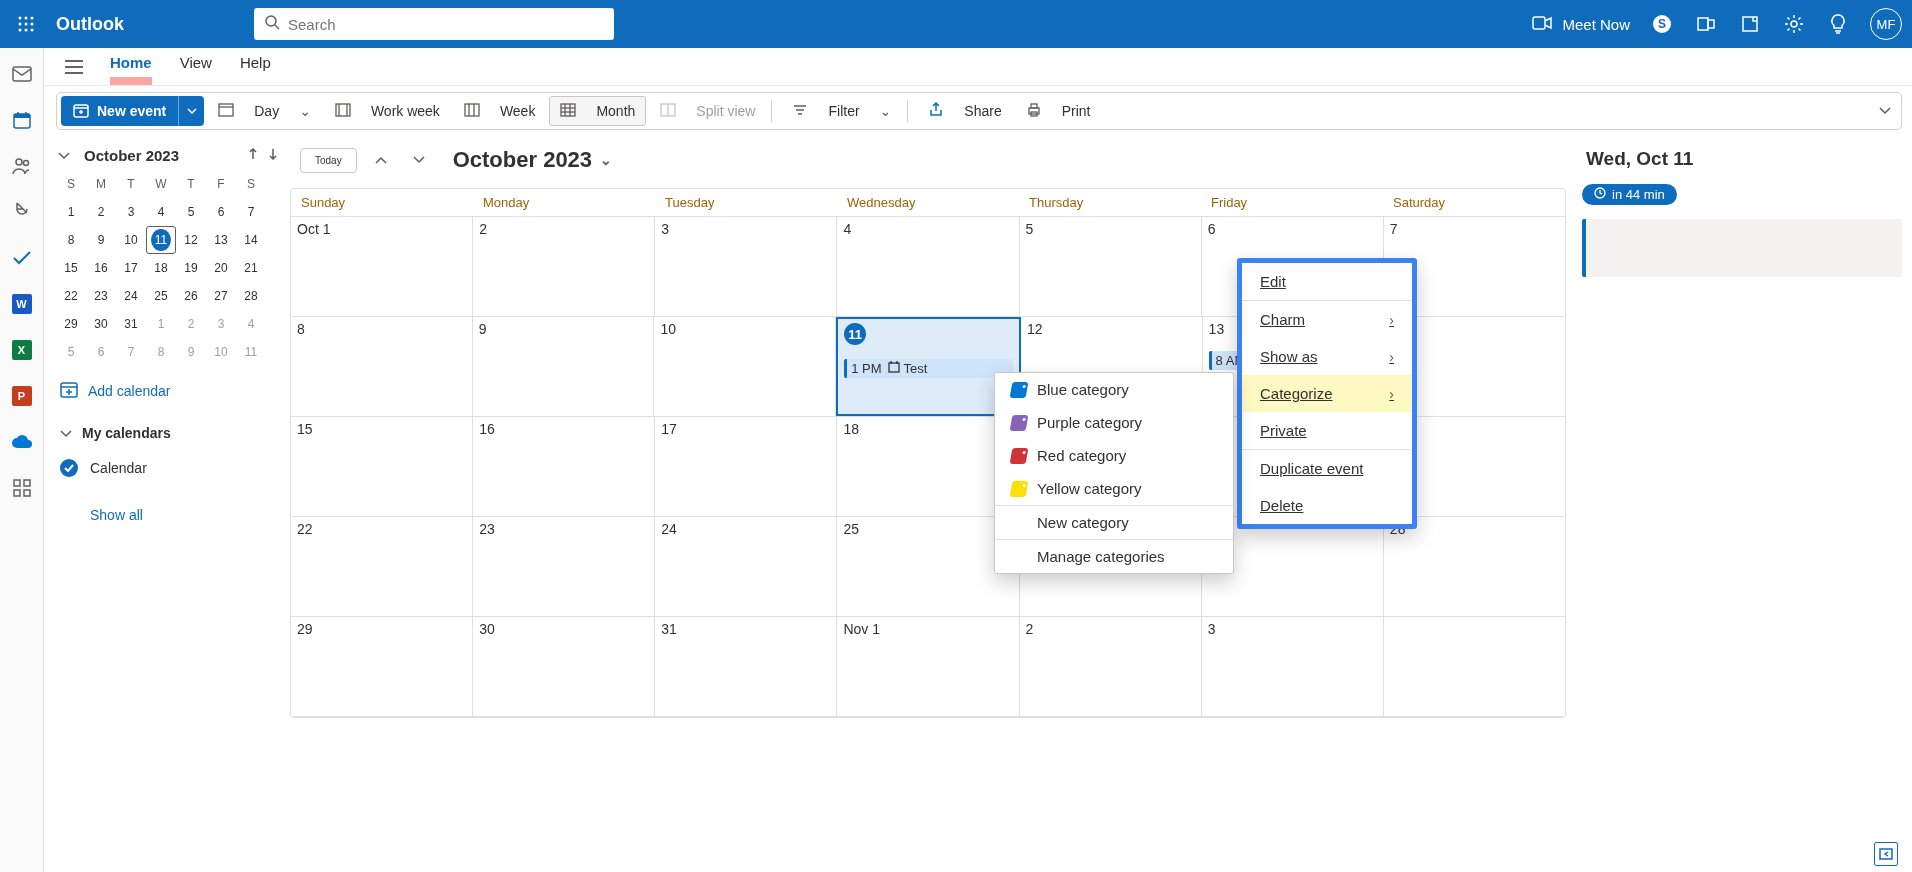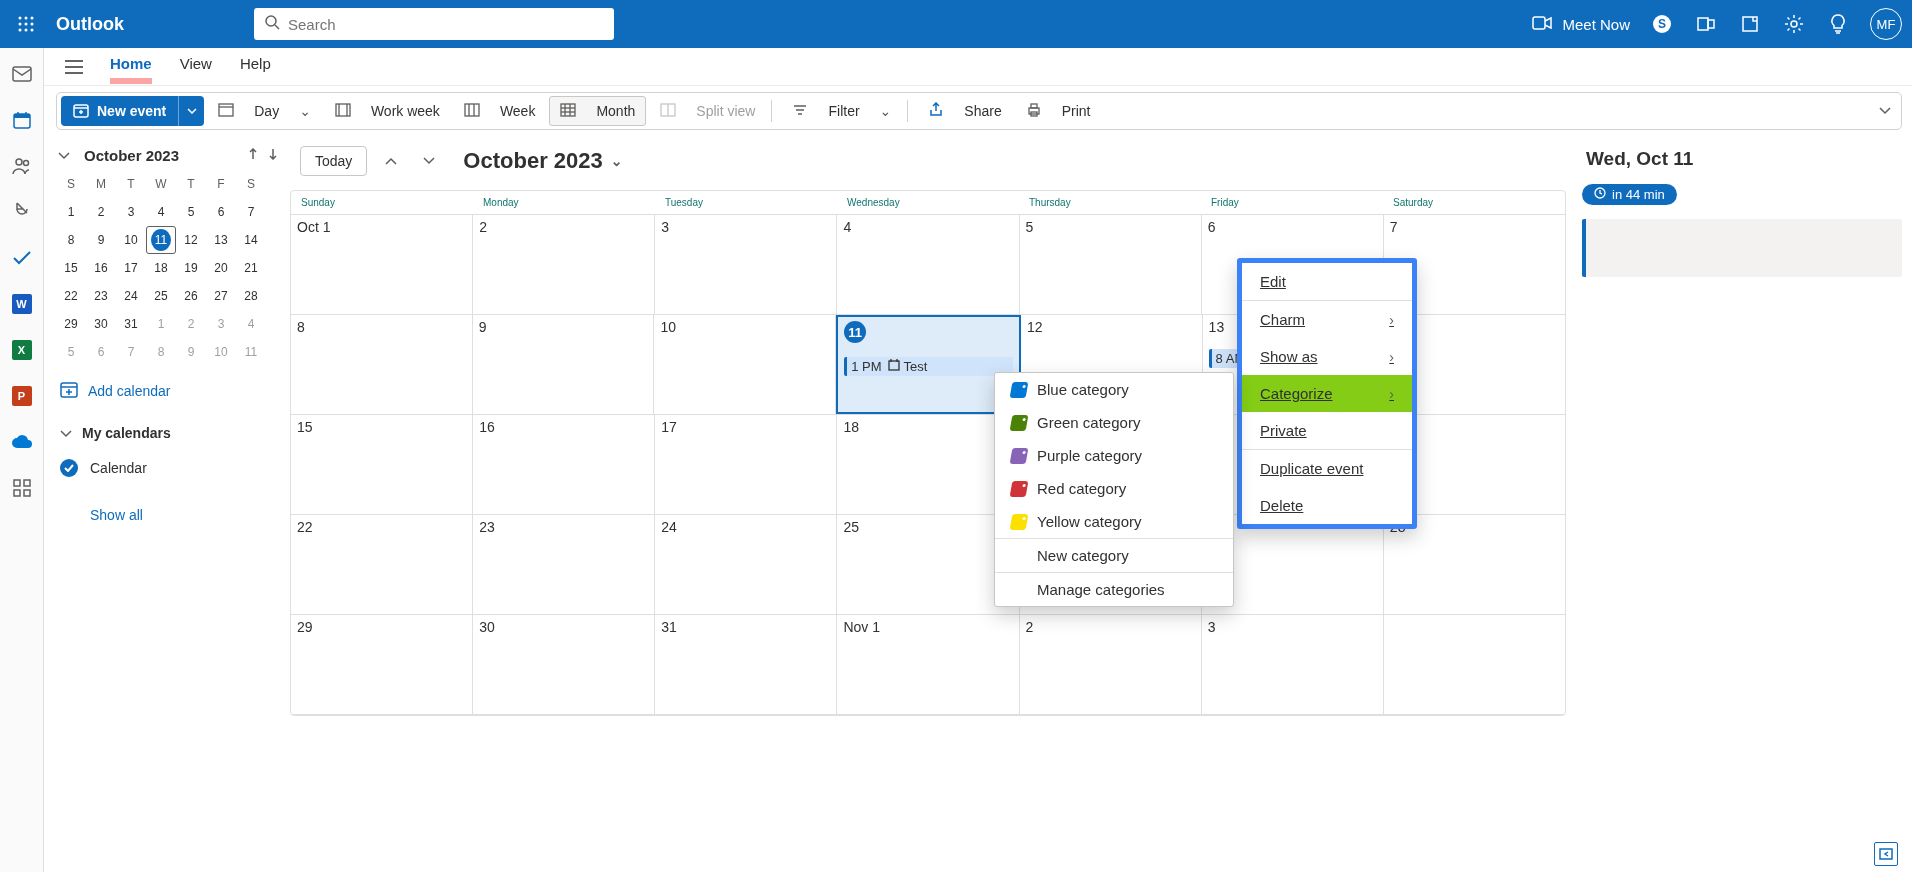--- a/index.html
+++ b/index.html
@@ -21,21 +21,21 @@
   .rail .railicon { width: 24px; height: 24px; display: flex; align-items: center; justify-content: center; cursor: pointer; }
   .word { background: #185abd; color:#fff; width:20px; height:20px; font-size:11px; font-weight:bold; display:flex; align-items:center; justify-content:center; border-radius:2px; }
   .excel { background:#107c41; }
   .ppt { background:#c43e1c; }
   .onedrive svg { fill:#0078d4; }
   
   .ribbon1 { position: absolute; left: 44px; right: 0; top: 48px; height: 38px; display: flex; align-items: center; padding-left: 14px; border-bottom: 1px solid #edebe9; }
   .hamburger { width: 32px; height: 32px; display:flex; align-items:center; justify-content:center; cursor:pointer; }
   .tabs { display: flex; gap: 28px; margin-left: 20px; }
   .tab { font-size: 15px; padding: 6px 0; cursor: pointer; color:#323130; }
-  .tab.active { color: #0f6cbd; border-bottom: 6px solid #fca5a5; font-weight: 600; }
+  .tab.active { color: #0f6cbd; border-bottom: 8px solid #fca5a5; font-weight: 600; }
   
   .toolbar { position:absolute; left: 56px; right: 10px; top: 92px; height: 38px; border: 1px solid #d1d1d1; border-radius: 5px; display:flex; align-items:center; padding: 0 4px; background:#fff; }
   .newevent { display: flex; align-items: stretch; height: 30px; }
   .newevent .btn { background: #0f6cbd; color: #fff; display: flex; align-items: center; gap: 8px; padding: 0 12px; border-radius: 4px 0 0 4px; cursor: pointer; font-size: 14px; font-weight: bold; }
   .newevent .split { background: #0f6cbd; color:#fff; width: 26px; display:flex; align-items:center; justify-content:center; border-left: 1px solid rgba(255,255,255,0.4); border-radius: 0 4px 4px 0; cursor:pointer; }
   .tool { display:flex; align-items:center; gap:20px; padding: 0 10px; font-size: 14px; color:#323130; cursor:pointer; height: 30px; border-radius: 3px; margin-left:4px; }
   .tool.selected { border:1px solid #c7c7c7; background:#f5f5f5; }
   .tool.disabled { color:#a19f9d; cursor:default; }
   .divider { width:1px; height:22px; background:#d1d1d1; margin: 0 6px; }
   .expand { margin-left:auto; width:24px; height:38px; display:flex; align-items:center; justify-content:center; cursor:pointer; }
@@ -53,44 +53,44 @@
   .minicell.dim { color:#a19f9d; }
   .addcal { display:flex; align-items:center; gap:10px; color:#0f6cbd; padding: 14px 4px; cursor:pointer; font-size:14px; }
   .mycal-header { display:flex; align-items:center; gap:10px; padding: 10px 4px; font-weight:600; font-size:14px; cursor:pointer; }
   .calitem { display:flex; align-items:center; gap:12px; padding: 8px 4px 8px 4px; font-size:14px; }
   .calcheck { width:18px; height:18px; border-radius:50%; background:#0f6cbd; display:flex; align-items:center; justify-content:center; }
   .showall { padding: 22px 4px 0 34px; color:#0f6cbd; font-size:14px; cursor:pointer; }
   
   .main { position:absolute; left:290px; top:140px; right:10px; bottom:0; display:flex; }
   .calarea { flex:1; display:flex; flex-direction:column; }
   .calheader { display:flex; align-items:center; gap:10px; padding: 6px 10px 14px 10px; }
-  .todaybtn { border:1px solid #c7c7c7; border-radius:4px; padding: 6px 14px; font-size:14px; cursor:pointer; }
+  .todaybtn { border:1px solid #c7c7c7; border-radius:4px; padding: 6px 14px; font-size:10px; cursor:pointer; }
   .navchev { width:28px; height:28px; display:flex; align-items:center; justify-content:center; cursor:pointer; color:#605e5c; }
   .bigmonth { font-size:22px; font-weight:600; margin-left:10px; display:flex; align-items:center; gap:8px; }
   .grid { border:1px solid #e1dfdd; border-radius:4px; overflow:hidden; }
   .dayheaders { display:flex; border-bottom:1px solid #e1dfdd; }
-  .dayhead { flex:1; padding: 6px 10px; font-size:10px; color:#0f766e; }
+  .dayhead { flex:1; padding: 6px 10px; font-size:13px; color:#a16207; }
   .weeks { }
   .week { display:flex; height:100px; border-bottom:1px solid #e1dfdd; }
   .daycell { flex:1; border-right:1px solid #e1dfdd; padding:4px 6px; font-size:14px; position:relative; }
   .daycell:last-child { border-right:none; }
   .daycell.today { background:#deecf9; border:2px solid #0f6cbd; }
   .daynum { font-size:14px; color:#323130; }
   .todaybadge { background:#0f6cbd; color:#fff; border-radius:50%; width:22px; height:22px; display:inline-flex; align-items:center; justify-content:center; font-size:13px; font-weight:bold; }
   .event { margin-top:14px; background:#cfe4fa; border-left:3px solid #0f6cbd; font-size:13px; padding:2px 4px; display:flex; align-items:center; gap:4px; cursor:pointer; border-radius:2px; }
   .event .time { color:#323130; margin-right:2px; }
   
   .rightpane { width:320px; margin-left:16px; }
   .rpheader { font-size:19px; font-weight:600; padding: 8px 4px 14px 4px; }
   .pill { background:#0f6cbd; color:#fff; display:inline-flex; align-items:center; gap:6px; border-radius:12px; padding:3px 12px; font-size:13px; }
   .eventcard { margin-top:14px; background:#f3f2f1; border-left:4px solid #0f6cbd; height:58px; border-radius:2px; }
   
   .ctxmenu { position:absolute; background:#fff; border:5px solid #3b82f6; border-radius:3px; box-shadow:0 8px 20px rgba(0,0,0,0.2); font-size:15px; min-width:180px; z-index:100;text-decoration:underline; }
   .ctxitem { padding:10px 18px; display:flex; align-items:center; justify-content:space-between; cursor:pointer; }
-  .ctxitem:hover, .ctxitem.hover { background:#84cc16; }
+  .ctxitem:hover, .ctxitem.hover { background:#fef9c3; }
   .ctxhr { border:none; border-top:1px solid #e1dfdd; }
   .catmenu { position:absolute; background:#fff; border:1px solid #c8c6c4; border-radius:3px; box-shadow:0 8px 20px rgba(0,0,0,0.2); font-size:15px; width:240px; z-index:101; }
   .catsearch { display:flex; align-items:center; border:1px solid #8a8886; margin:-1px; padding: 8px 10px; gap:8px; }
   .catsearch input { border:none; outline:none; font-size:15px; flex:1; }
   .catitem { display:flex; align-items:center; gap:10px; padding:8px 16px; cursor:pointer; }
   .tag { width:16px; height:16px; transform: skewX(-10deg); border-radius:3px 3px 3px 3px; position:relative; }
   .tag::after { content:''; position:absolute; right:2px; top:3px; width:3px; height:3px; background:#fff; border-radius:50%; }
   .icn { width:16px; height:16px; }
   .chevr { color:#605e5c; font-size:14px; }
 
@@ -634,24 +634,20 @@
     </div>
   </div>
 
 <div class="catmenu" style="left:994px; top:372px;">
   <div id="catlist">
       <div class="catitem">
         <span class="tag" style="background: rgb(0, 120, 212);"></span>
         <span>Blue category</span>
       </div>
       <div class="catitem">
-        <span class="tag" style="background: rgb(73, 130, 5);"></span>
-        <span>Green category</span>
-      </div>
-      <div class="catitem">
         <span class="tag" style="background: rgb(135, 100, 184);"></span>
         <span>Purple category</span>
       </div>
       <div class="catitem">
         <span class="tag" style="background: rgb(209, 52, 56);"></span>
         <span>Red category</span>
       </div>
       <div class="catitem">
         <span class="tag" style="background: rgb(252, 225, 0);"></span>
         <span>Yellow category</span>

